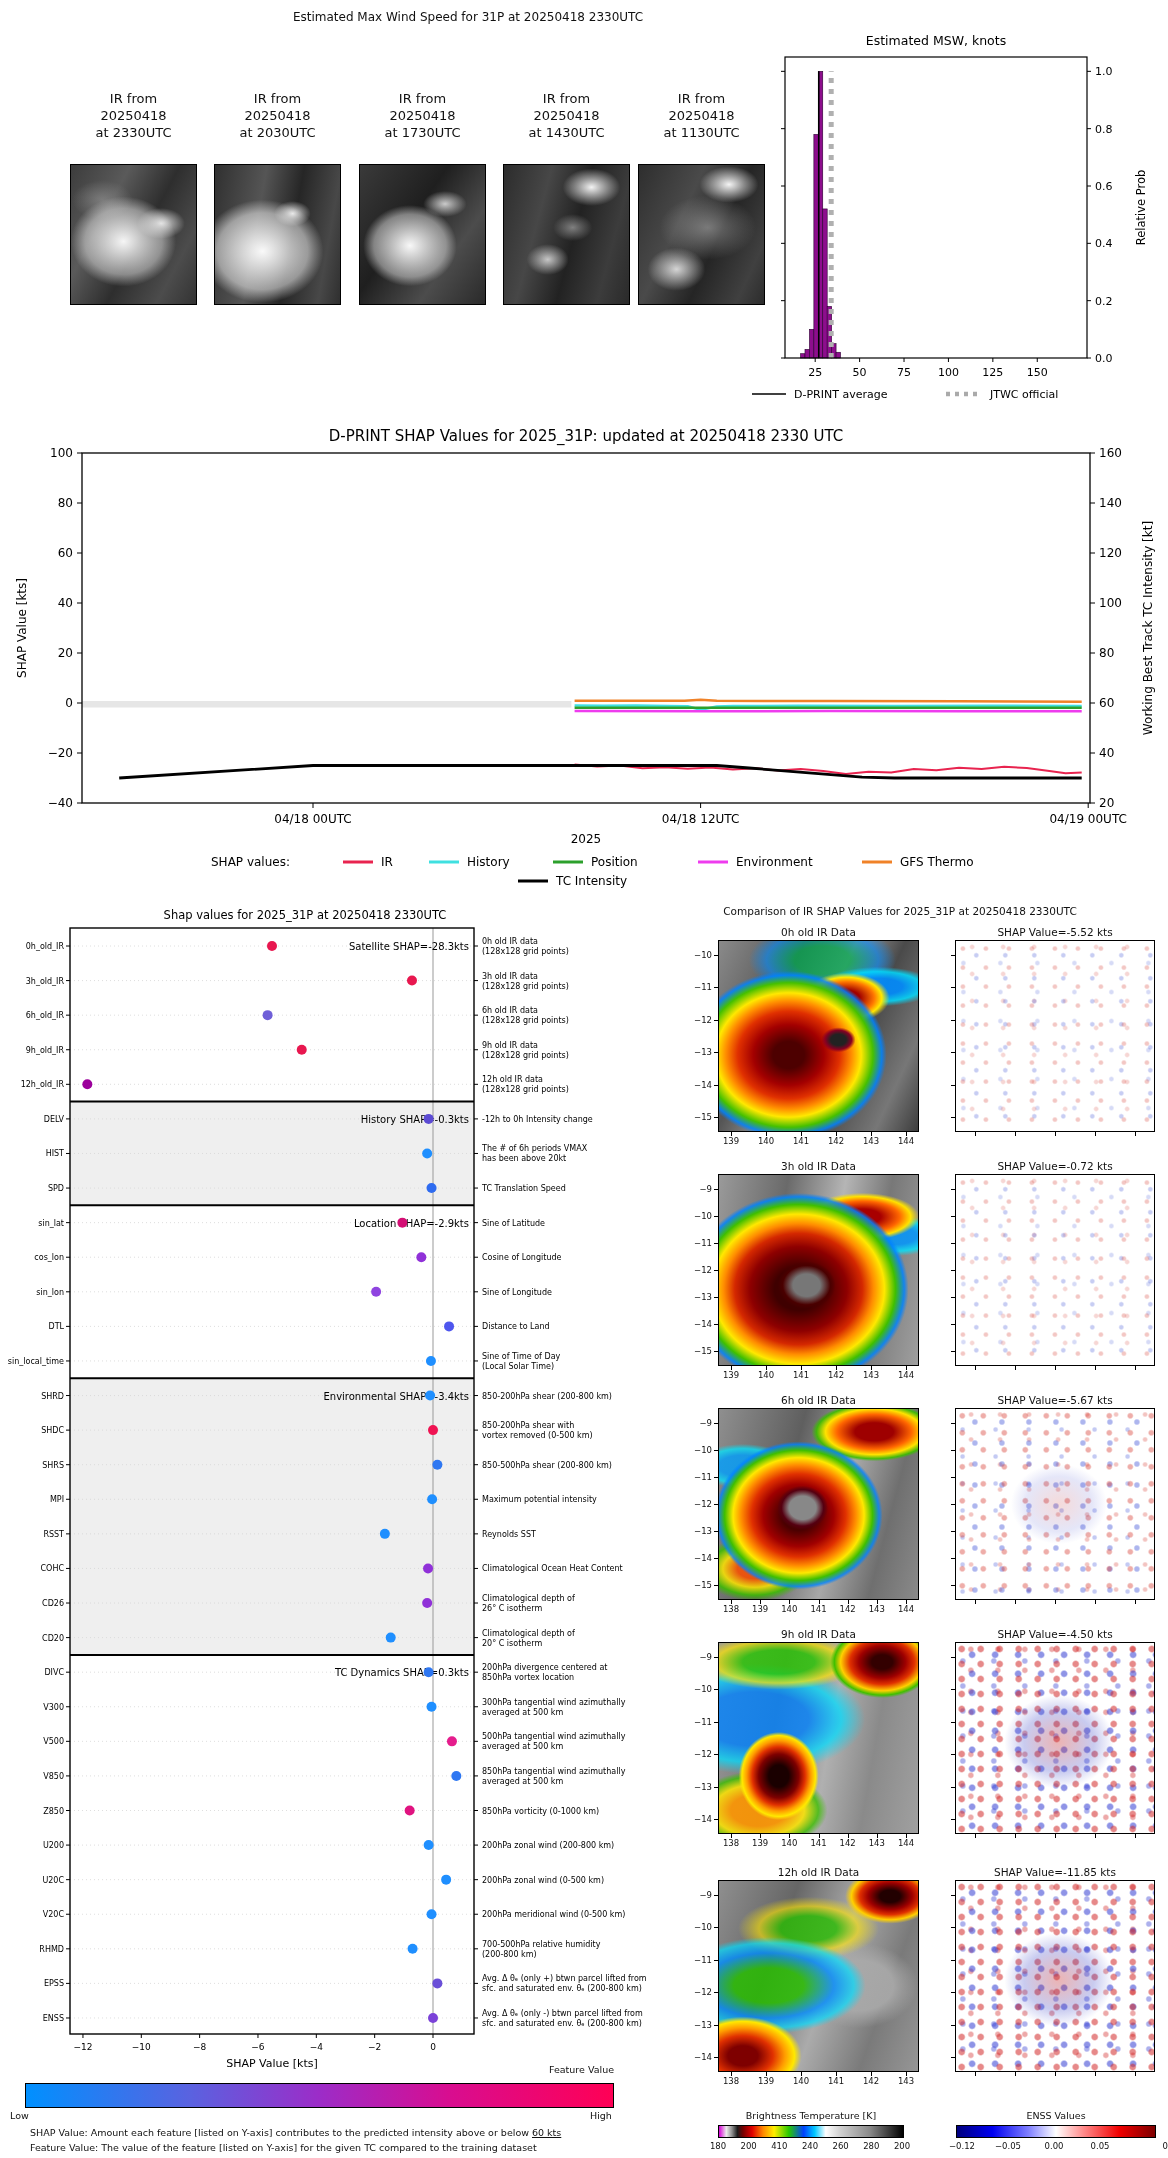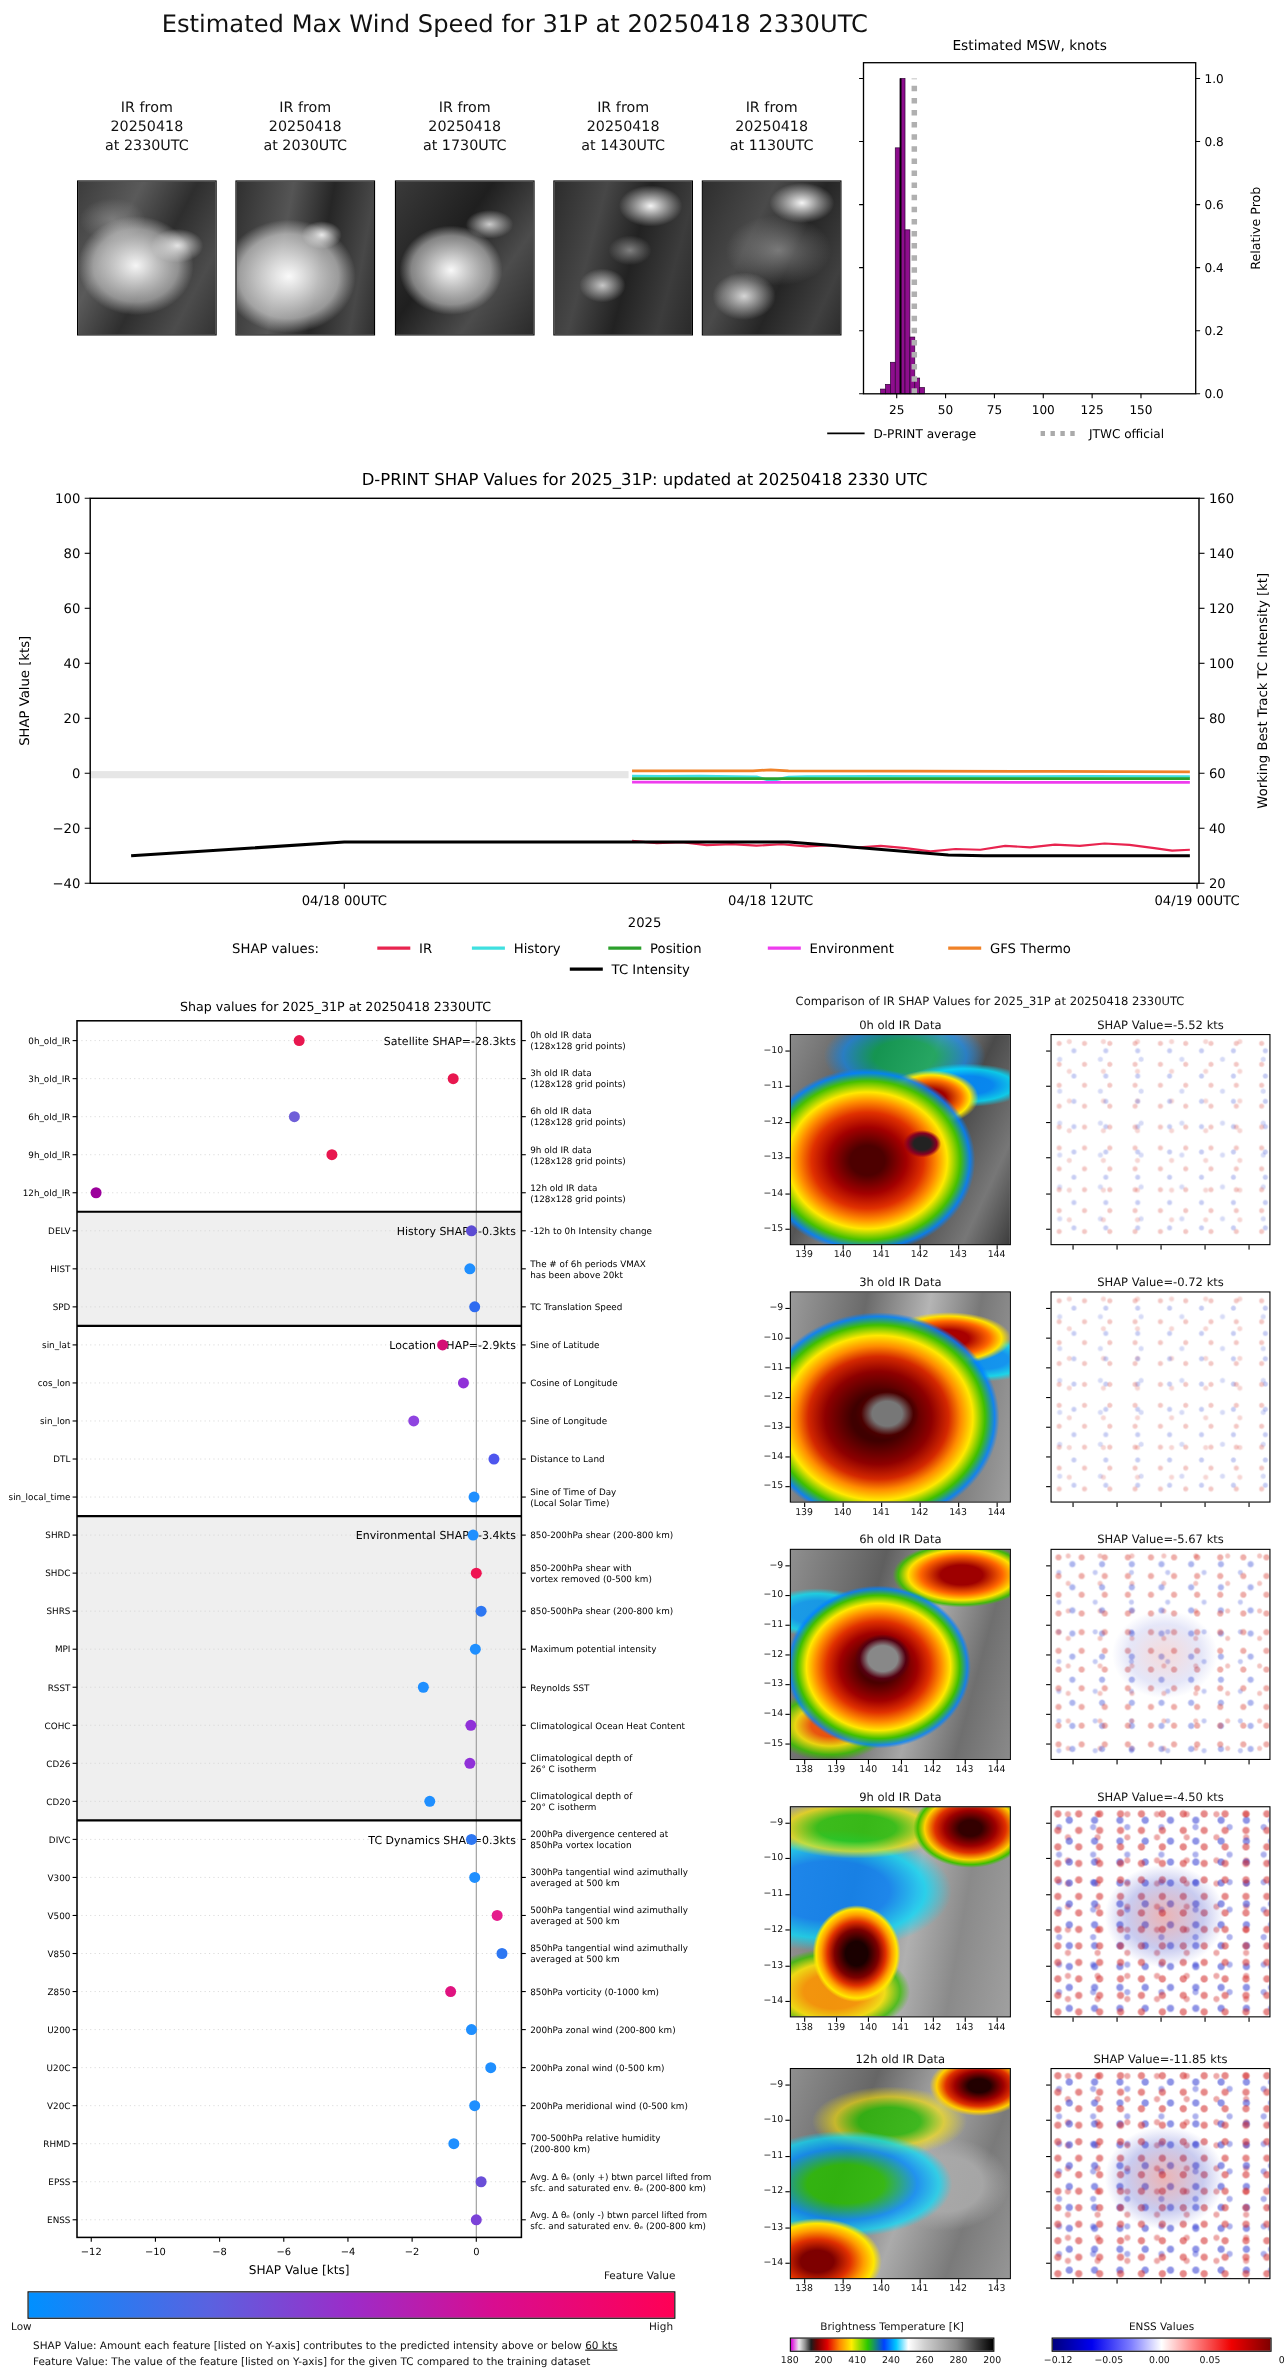--- a/index.html
+++ b/index.html
@@ -1,19 +1,19 @@
 <!DOCTYPE html>
 <html><head>
 <meta charset="utf-8">
 <style>
   html,body{margin:0;padding:0;background:#fff;}
   #page{position:relative;width:1168px;height:2158px;background:#fff;overflow:hidden;
         font-family:"DejaVu Sans","Liberation Sans",sans-serif;color:#000;}
   .abs{position:absolute;}
-  .title-main{top:10px;left:0;width:936px;text-align:center;font-size:22px;color:#111;}
+  .title-main{top:10px;left:0;width:936px;text-align:center;font-size:12px;color:#111;}
   .cap{font-size:13px;line-height:17px;text-align:center;color:#111;}
   .thumb{width:127px;height:141px;border:1px solid #000;box-sizing:border-box;}
   .t0{background:radial-gradient(70px 60px at 42% 55%,rgba(255,255,255,.95),rgba(215,215,215,.55) 55%,transparent 75%),radial-gradient(34px 22px at 72% 42%,rgba(255,255,255,.9),transparent 70%),radial-gradient(40px 26px at 25% 25%,rgba(140,140,140,.7),transparent 75%),linear-gradient(118deg,#3c3c3c,#5a5a5a 30%,#2e2e2e 55%,#4c4c4c 80%,#333);}
   .t1{background:radial-gradient(78px 66px at 38% 62%,rgba(255,255,255,.97),rgba(222,222,222,.6) 58%,transparent 78%),radial-gradient(26px 18px at 62% 35%,rgba(255,255,255,.92),transparent 70%),linear-gradient(100deg,#303030,#555 35%,#262626 60%,#484848 85%,#2f2f2f);}
   .t2{background:radial-gradient(60px 52px at 40% 58%,rgba(255,255,255,.97),rgba(210,210,210,.55) 60%,transparent 78%),radial-gradient(30px 18px at 68% 28%,rgba(230,230,230,.85),transparent 72%),linear-gradient(125deg,#3a3a3a,#1f1f1f 40%,#4c4c4c 70%,#2a2a2a);}
   .t3{background:radial-gradient(40px 26px at 70% 16%,rgba(255,255,255,.95),transparent 72%),radial-gradient(30px 22px at 35% 68%,rgba(235,235,235,.8),transparent 70%),radial-gradient(26px 18px at 55% 45%,rgba(150,150,150,.8),transparent 75%),linear-gradient(105deg,#2c2c2c,#474747 30%,#222 55%,#3c3c3c 80%,#2a2a2a);}
   .t4{background:radial-gradient(42px 26px at 72% 14%,rgba(255,255,255,.95),transparent 70%),radial-gradient(40px 30px at 30% 75%,rgba(240,240,240,.85),transparent 72%),radial-gradient(60px 40px at 55% 45%,rgba(160,160,160,.65),transparent 80%),linear-gradient(115deg,#2e2e2e,#4a4a4a 35%,#252525 60%,#404040 85%,#2c2c2c);}
   svg text{font-family:"DejaVu Sans","Liberation Sans",sans-serif;fill:#000;}
   .ir-img{width:201px;height:192px;border:1px solid #000;box-sizing:border-box;}
   .ir0{background:radial-gradient(22px 16px at 60% 52%,#222 0 35%,#802 60%,transparent 78%),radial-gradient(98px 84px at 35% 60%,#4d0000 0 16%,#a30000 36%,#e03000 52%,#ff8c00 64%,#ffe800 74%,#46c000 86%,rgba(0,130,255,.85) 95%,transparent 100%),radial-gradient(48px 28px at 64% 30%,#a00000 0 28%,#ff7700 58%,#ffe800 74%,transparent 90%),radial-gradient(64px 22px at 80% 24%,rgba(0,140,255,.9) 0 38%,rgba(0,220,255,.85) 68%,transparent 90%),radial-gradient(80px 40px at 52% 10%,rgba(0,170,80,.75) 0 35%,rgba(0,140,255,.6) 70%,transparent 92%),linear-gradient(115deg,#8a8a8a,#555 30%,#999 48%,#4a4a4a 65%,#777 85%,#3d3d3d);}

